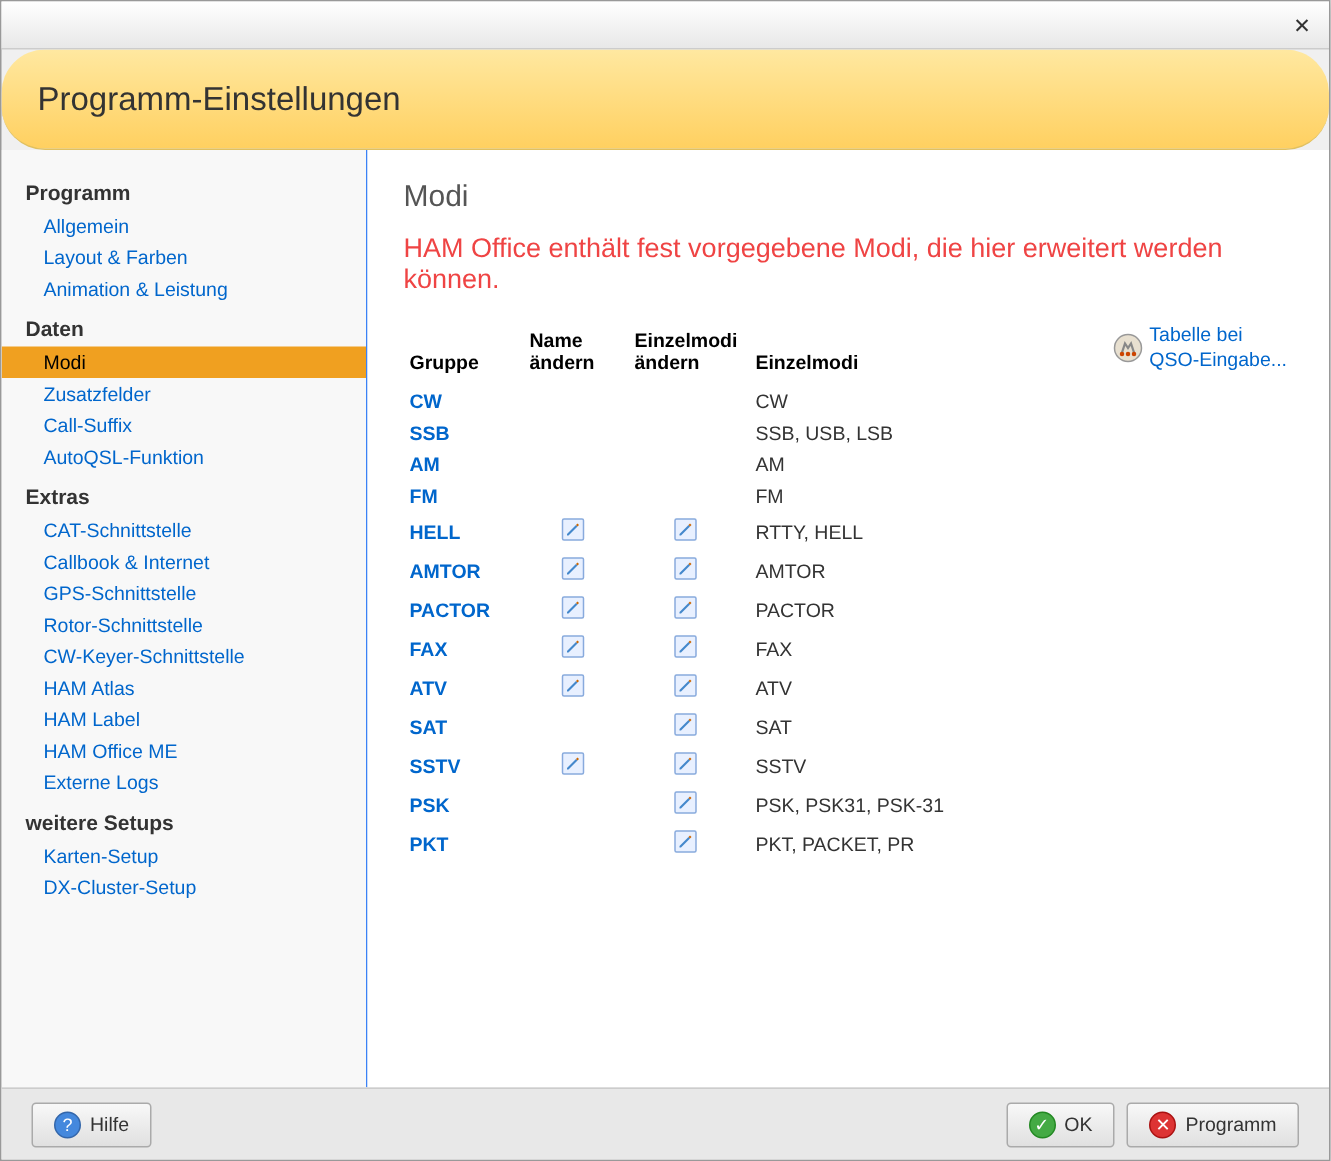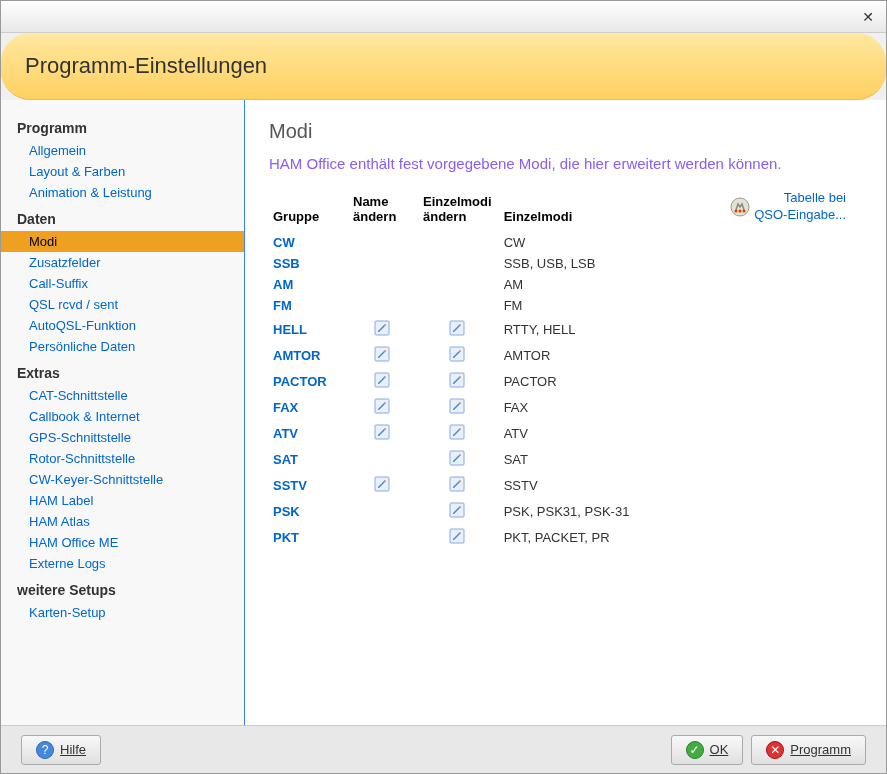--- a/index.html
+++ b/index.html
@@ -87,39 +87,38 @@
       overflow-y: auto;
       background: white;
     }
     .main-title {
       font-size: 20px;
       font-weight: normal;
       color: #555;
       margin-bottom: 12px;
     }
     .description {
-      color: #8b5cf6;
-      font-size: 15px;
+      color: #ef4444;
+      font-size: 18px;
       margin-bottom: 18px;
     }
     .table-wrapper {
       position: relative;
     }
     .table-link {
       position: absolute;
-      right: 16px;
+      right: 4px;
       top: 0;
       display: flex;
       align-items: center;
       gap: 4px;
       color: #0066cc;
       cursor: pointer;
       font-size: 13px;
       text-decoration: none;
-      text-align: right;
     }
     .tool-icon {
       width: 20px;
       height: 20px;
     }
     table {
       border-collapse: collapse;
       width: 100%;
       margin-top: 0;
     }
@@ -183,21 +182,21 @@
       height: 18px;
       border-radius: 50%;
       display: flex;
       align-items: center;
       justify-content: center;
       font-size: 12px;
     }
     .btn-help .btn-icon { background: #4488dd; color: white; border: 1px solid #3366aa; }
     .btn-ok .btn-icon { background: #44aa44; color: white; border: 1px solid #228822; }
     .btn-cancel .btn-icon { background: #dd3333; color: white; border: 1px solid #aa1111; }
-    .btn-text { text-decoration: underline; }
+    .btn-text { }
     .col-gruppe { width: 80px; }
     .col-name { width: 70px; }
     .col-einzel1 { width: 80px; }
   </style>
 </head>
 <body>
 
 <div class="window">
 
   <div class="title-bar">
@@ -214,37 +213,36 @@
 
       <div class="sidebar-section-title">Programm</div>
       <div class="sidebar-item">Allgemein</div>
       <div class="sidebar-item">Layout &amp; Farben</div>
       <div class="sidebar-item">Animation &amp; Leistung</div>
 
       <div class="sidebar-section-title">Daten</div>
       <div class="sidebar-item active">Modi</div>
       <div class="sidebar-item">Zusatzfelder</div>
       <div class="sidebar-item">Call-Suffix</div>
-      <div class="sidebar-item">QSL rcvd / sent</div>
       <div class="sidebar-item">AutoQSL-Funktion</div>
-      <div class="sidebar-item">Persönliche Daten</div>
 
       <div class="sidebar-section-title">Extras</div>
       <div class="sidebar-item">CAT-Schnittstelle</div>
       <div class="sidebar-item">Callbook &amp; Internet</div>
       <div class="sidebar-item">GPS-Schnittstelle</div>
       <div class="sidebar-item">Rotor-Schnittstelle</div>
       <div class="sidebar-item">CW-Keyer-Schnittstelle</div>
+      <div class="sidebar-item">HAM Atlas</div>
       <div class="sidebar-item">HAM Label</div>
-      <div class="sidebar-item">HAM Atlas</div>
       <div class="sidebar-item">HAM Office ME</div>
       <div class="sidebar-item">Externe Logs</div>
 
       <div class="sidebar-section-title">weitere Setups</div>
       <div class="sidebar-item">Karten-Setup</div>
+      <div class="sidebar-item">DX-Cluster-Setup</div>
     </div>
 
     <div class="main">
       <h2 class="main-title">Modi</h2>
       <p class="description">HAM Office enthält fest vorgegebene Modi, die hier erweitert werden können.</p>
 
       <div class="table-wrapper">
 
         <a class="table-link" href="#">
           <svg class="tool-icon" viewBox="0 0 20 20" fill="none">

